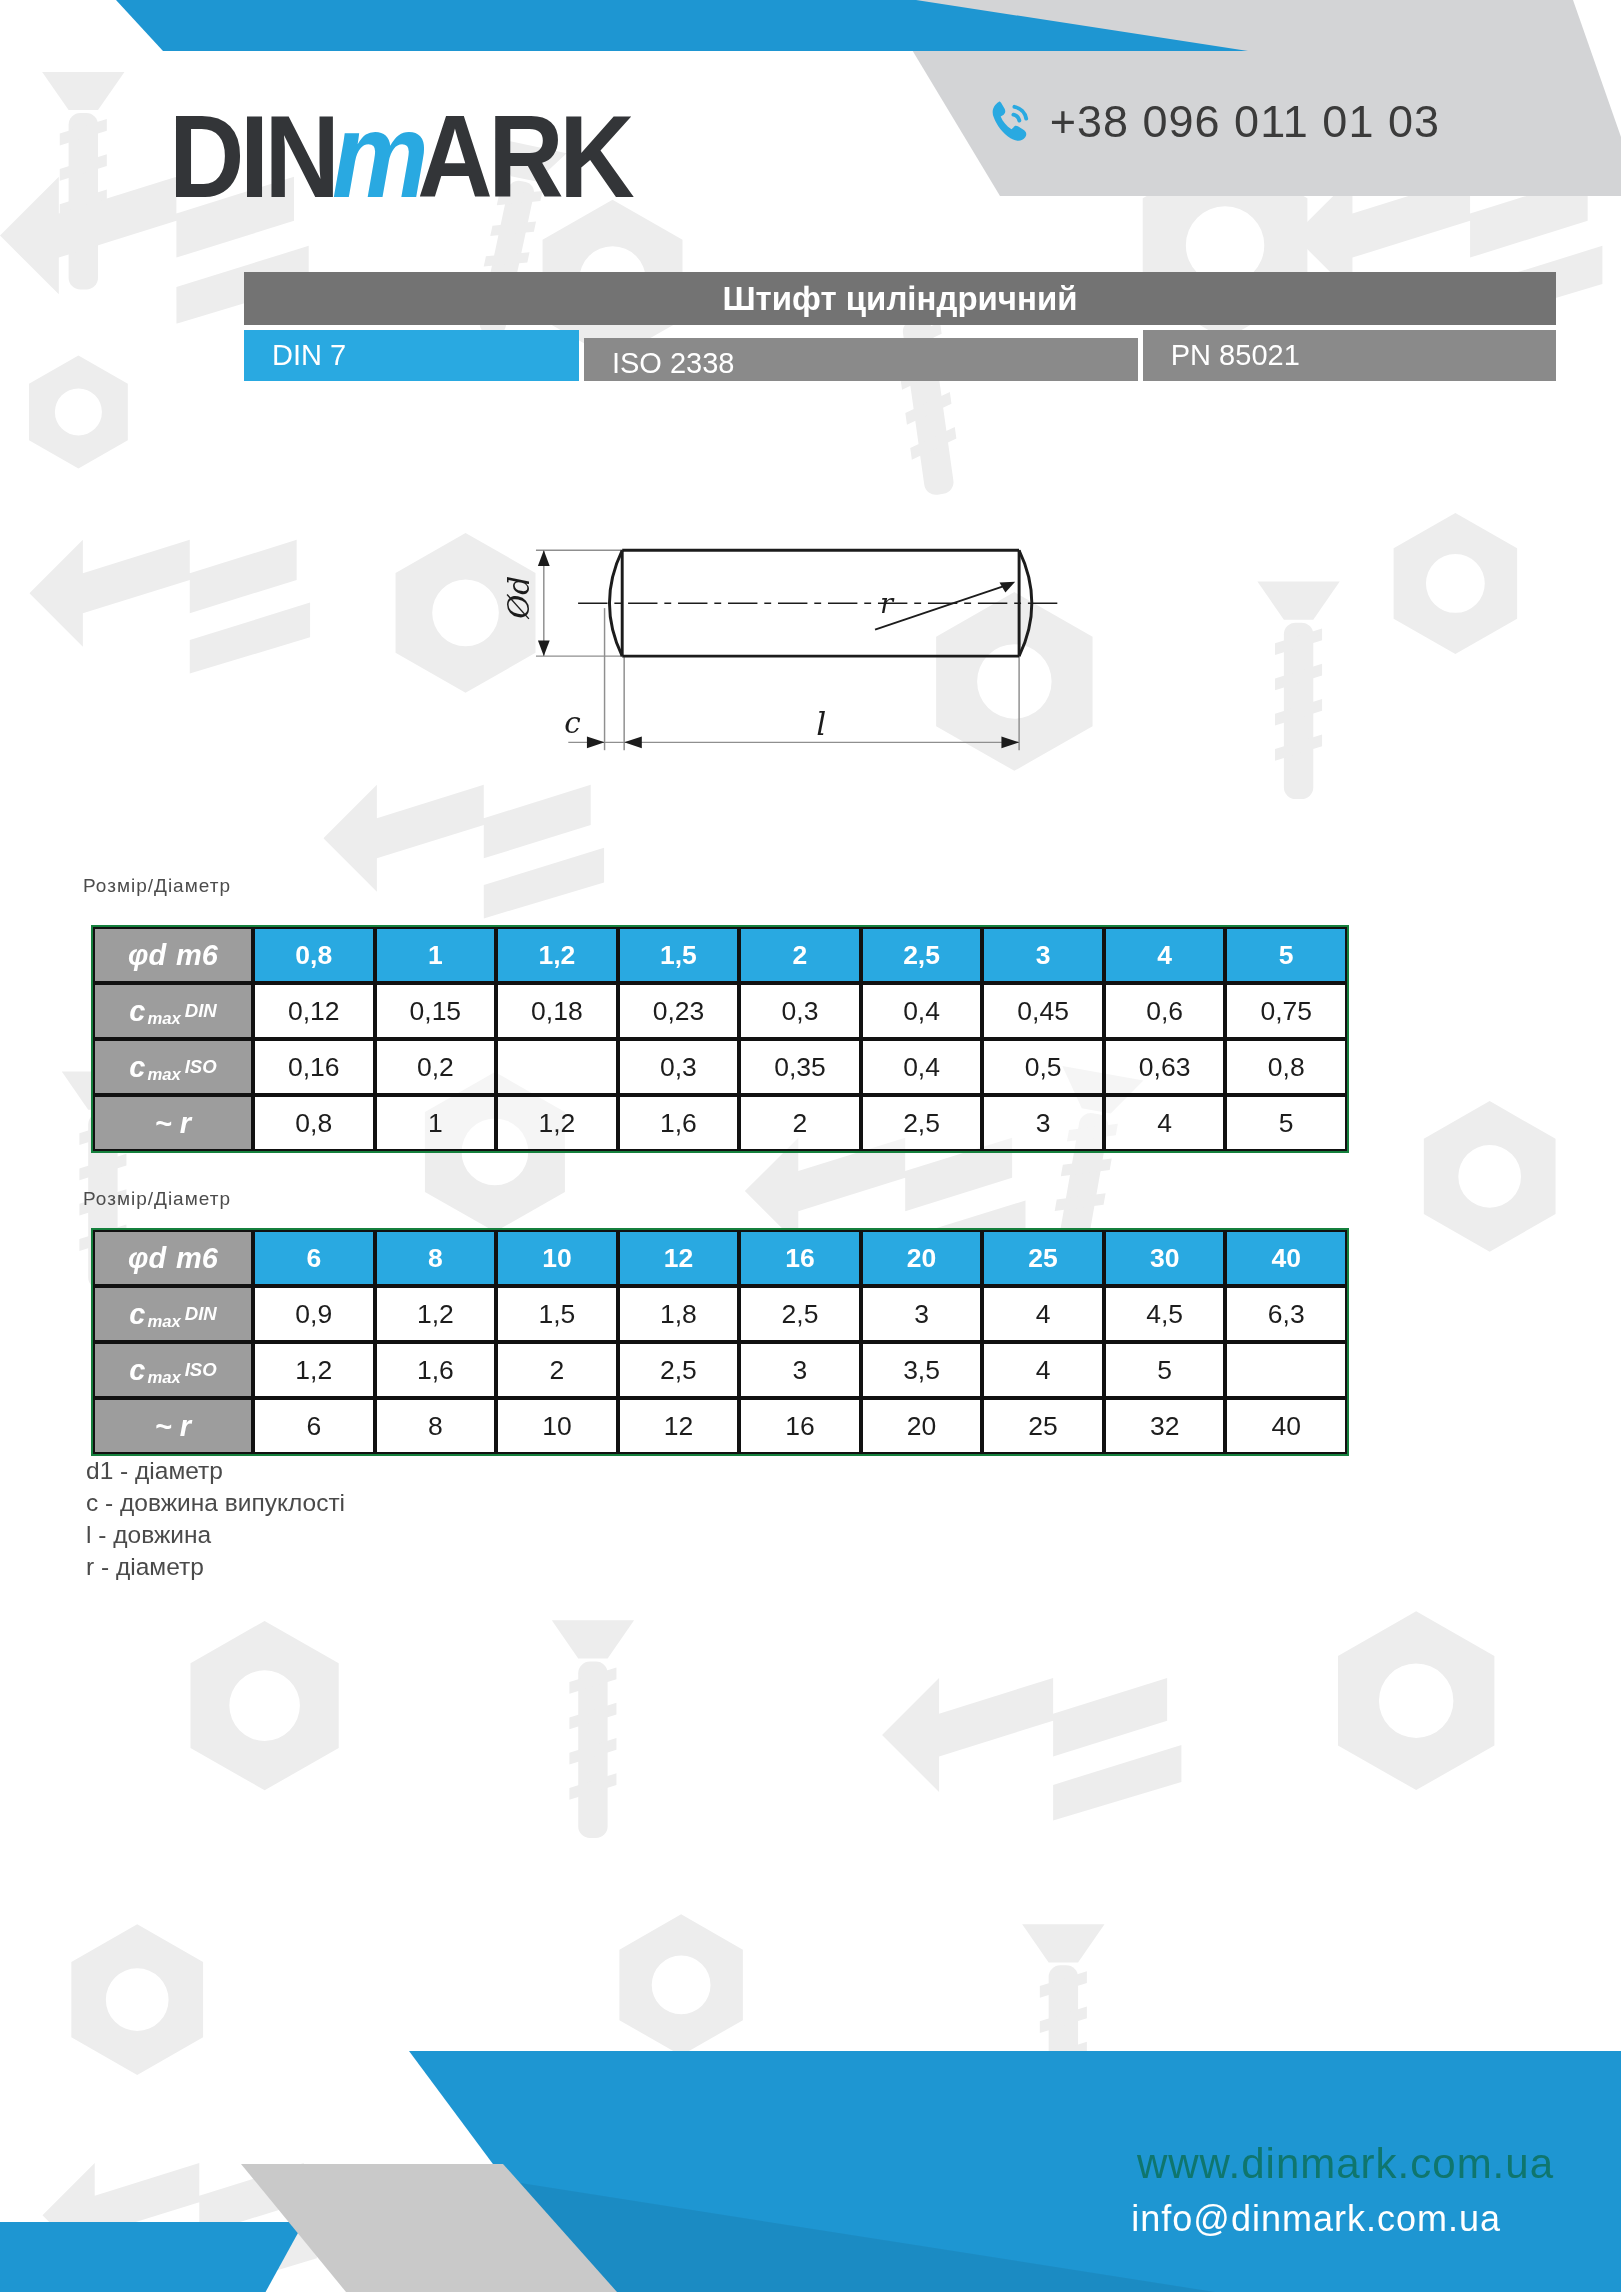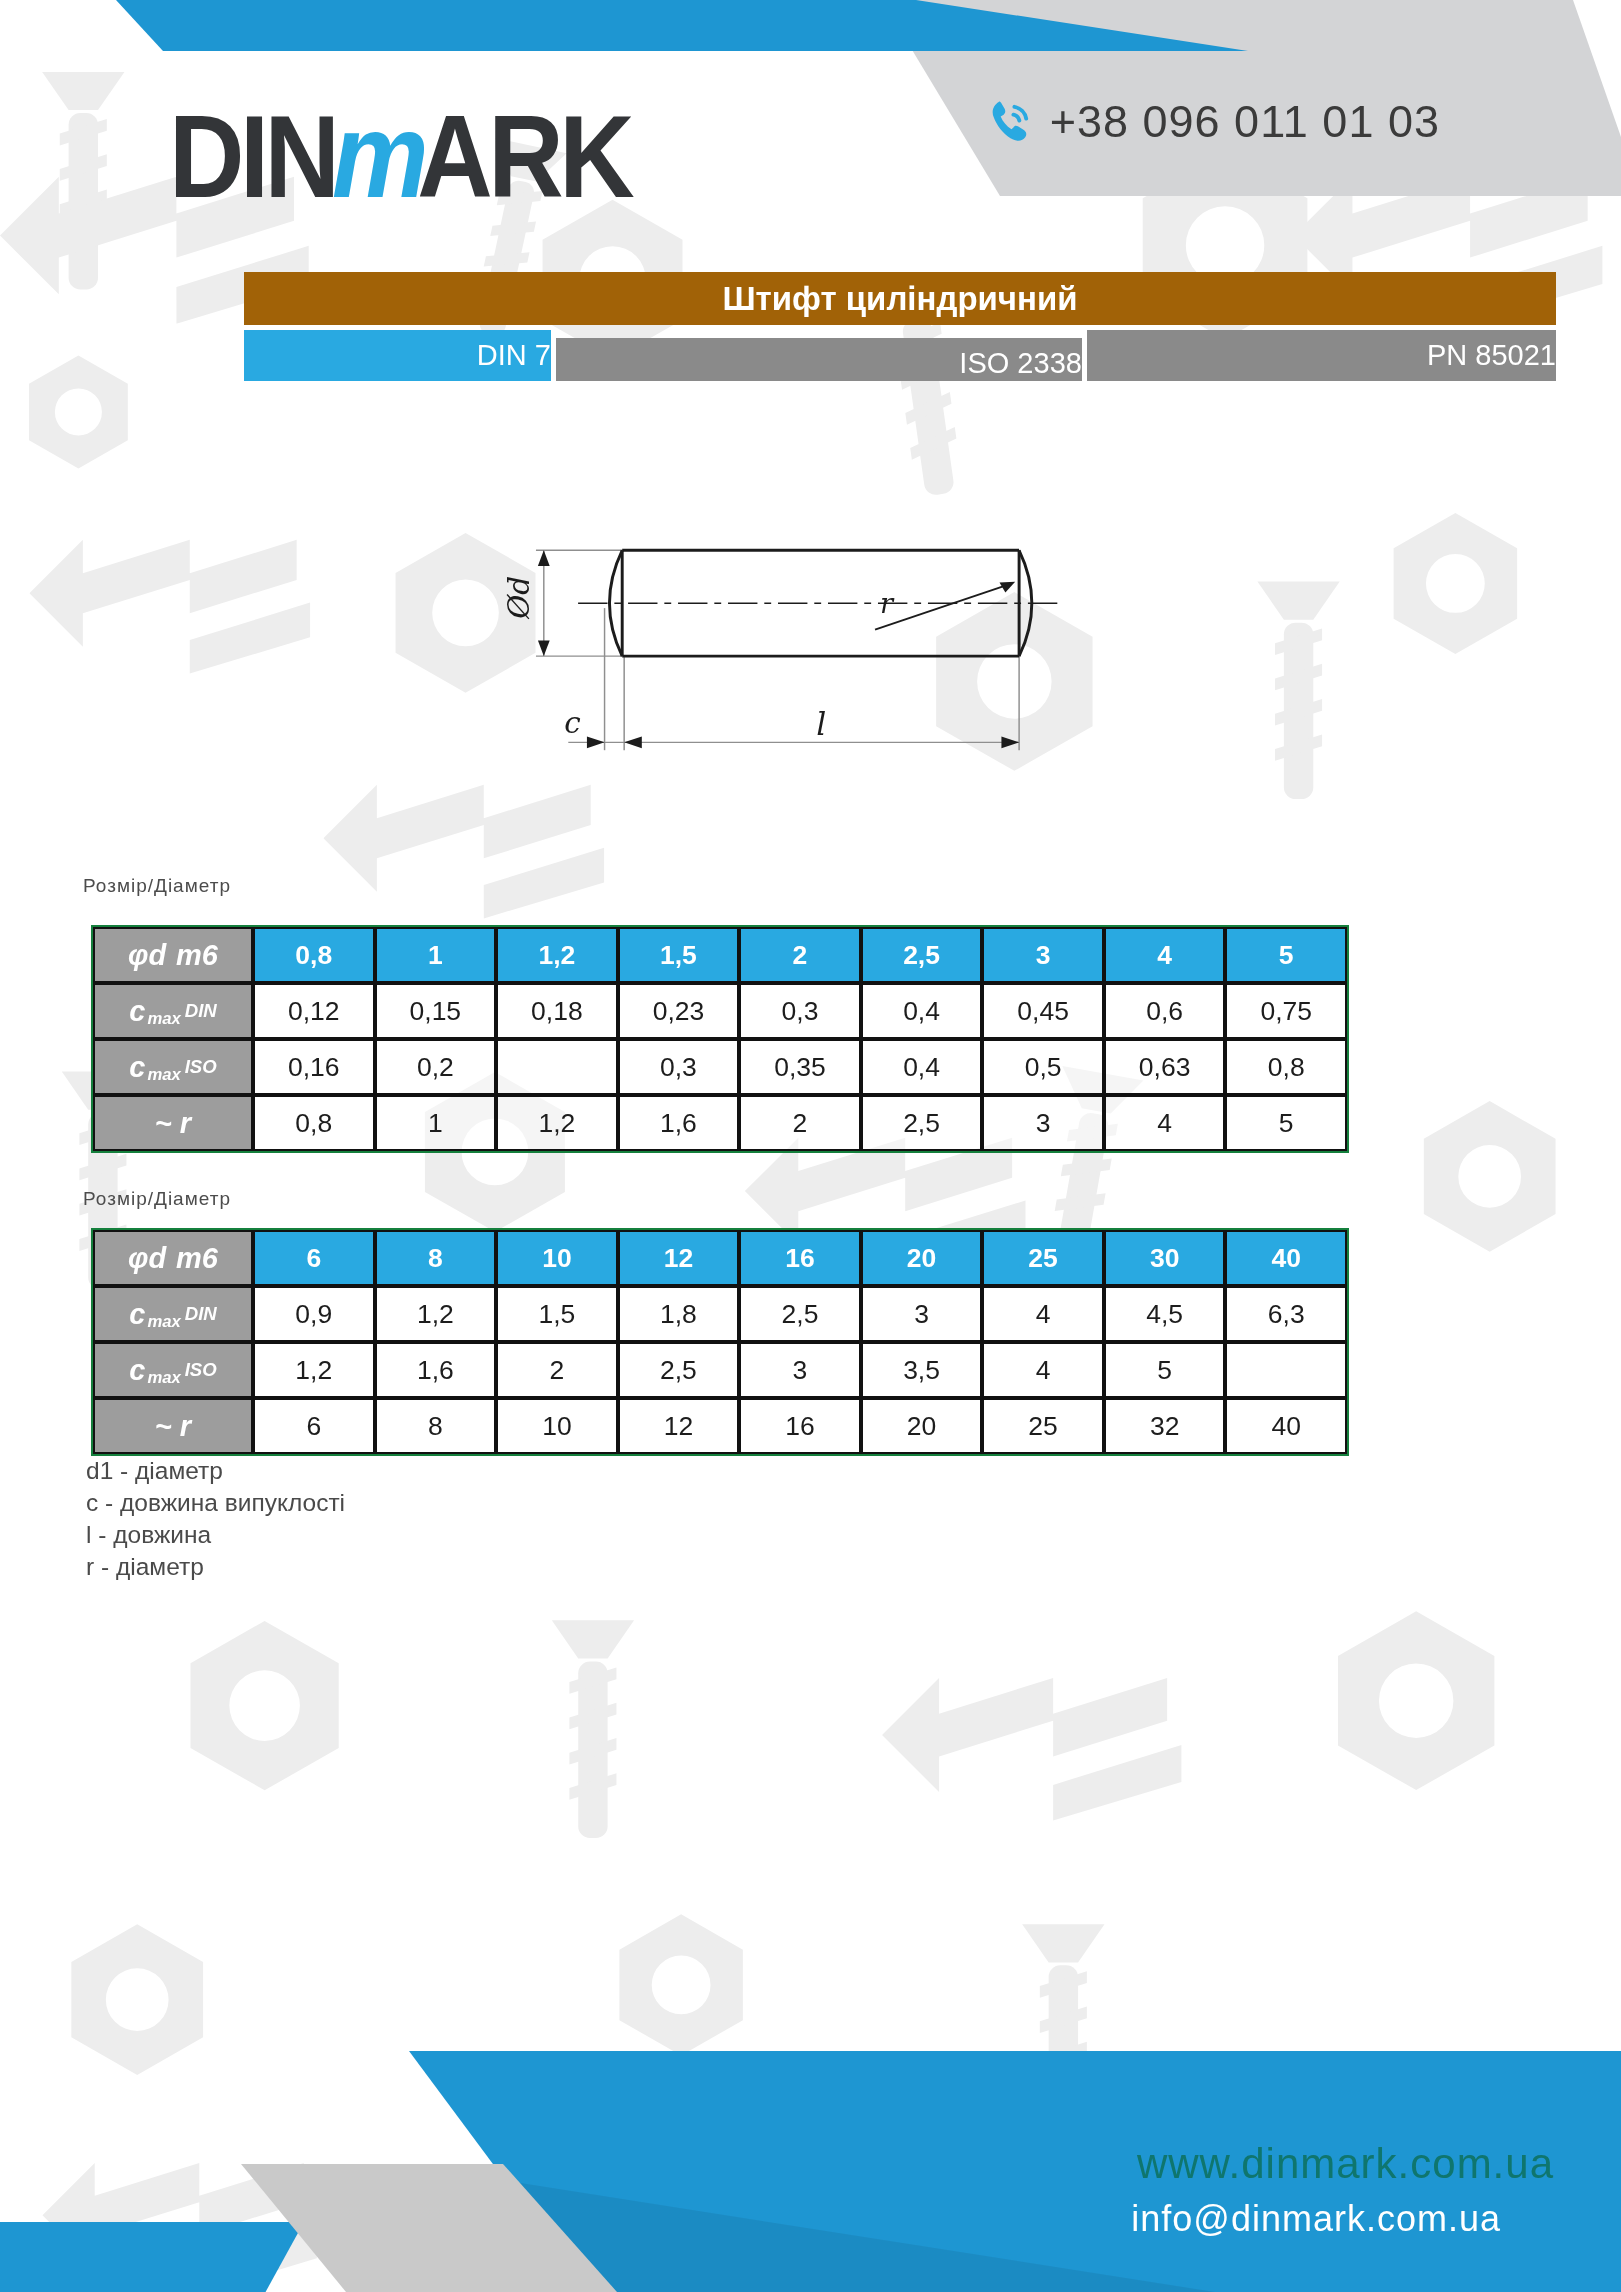--- a/index.html
+++ b/index.html
@@ -14,24 +14,24 @@
     clip-path:polygon(882px 0,1573px 0,1621px 137px,1621px 196px,1000px 196px);}
   .blue-band{position:absolute;left:0;top:0;width:1621px;height:51px;background:#1e96d2;z-index:2;
     clip-path:polygon(116px 0,916px 0,1248px 51px,163px 51px);}
   .logo{position:absolute;left:169px;top:96px;z-index:3;font-size:116px;line-height:1;font-weight:bold;
     letter-spacing:-4.9px;color:#333538;transform:scaleX(.9);transform-origin:left top;white-space:nowrap;}
   .logo .logo-m{font-style:italic;font-weight:800;color:#29a9e1;font-size:1.04em;margin:0 -7.8px 0 -3.9px;}
   .phone-wrap{position:absolute;left:985px;top:96px;z-index:3;display:flex;align-items:center;gap:13.7px;}
   .phone-number{font-size:45px;color:#3b3b3b;letter-spacing:1px;white-space:nowrap;}
 
   
-  .title-bar{position:absolute;left:244px;top:272px;width:1312px;height:53px;background:#a16207;z-index:3;
+  .title-bar{position:absolute;left:244px;top:272px;width:1312px;height:53px;background:#737373;z-index:3;
     color:#fff;font-size:33px;font-weight:bold;text-align:center;line-height:53px;}
   .standards{position:absolute;left:244px;top:330px;width:1312px;height:51px;z-index:3;display:flex;gap:4.9px;}
-  .std{background:#8a8a8a;color:#fff;font-size:29px;text-align:right;line-height:51px;}
+  .std{background:#8a8a8a;color:#fff;font-size:29px;text-align:left;line-height:51px;padding-left:28px;}
   .std.s0{width:307px;background:#29a9e1;}
   .std.s1{width:526px;margin-top:8px;}
   .std.s2{flex:1;}
 
   
   .drawing{position:absolute;left:333px;top:515px;z-index:3;}
   .drawing text{font-family:"DejaVu Serif", serif;font-style:italic;fill:#1c1c1c;}
 
   
   .sec-heading{position:absolute;left:83px;z-index:3;font-size:19px;color:#4c4c4c;letter-spacing:1px;}

